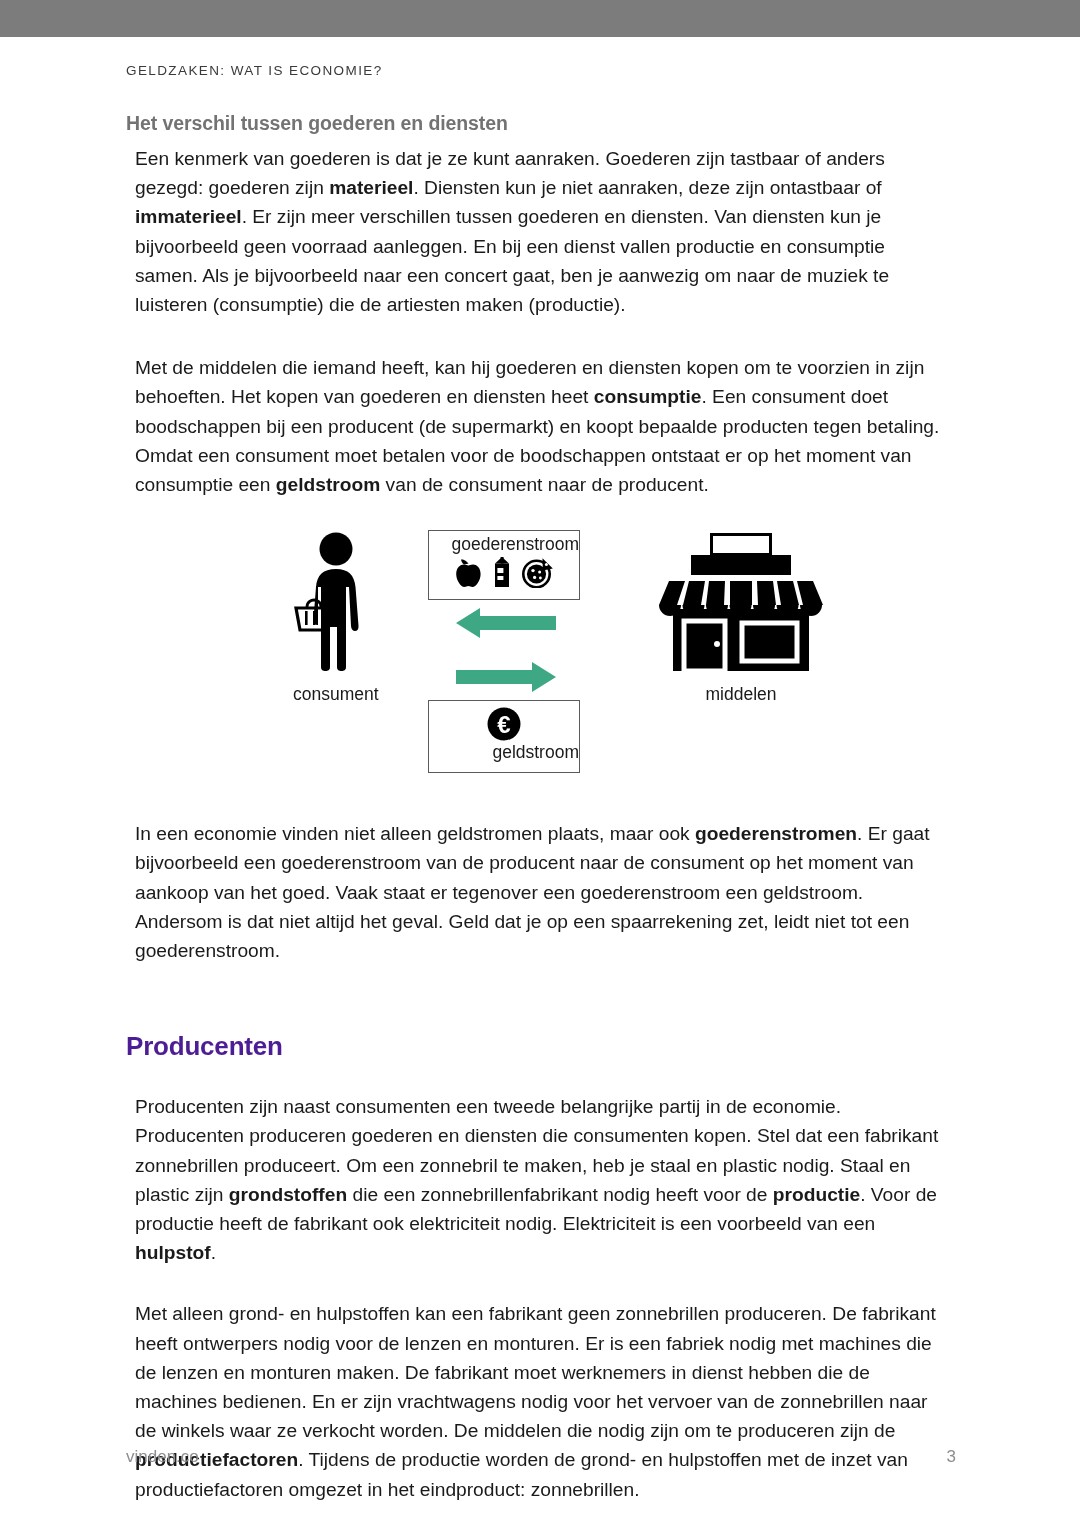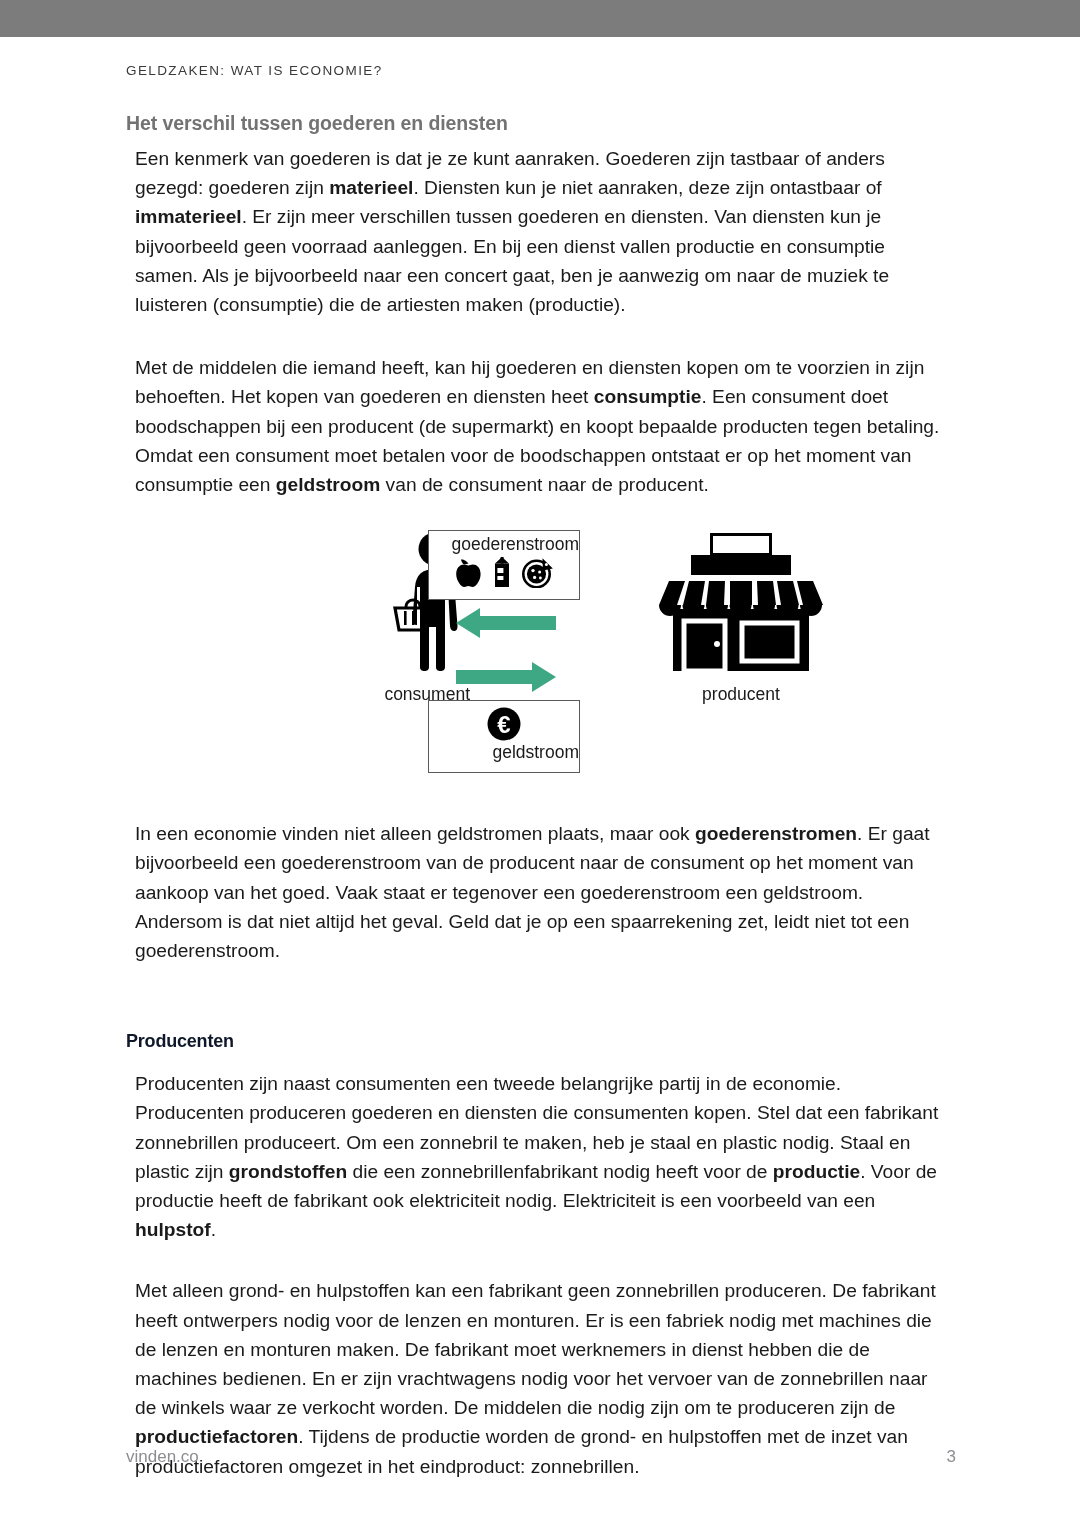--- a/index.html
+++ b/index.html
@@ -55,24 +55,24 @@
 
   h3.sub {
     font-size: 19.5px;
     font-weight: bold;
     margin: 0 0 1px 0;
     color: #737373;
     letter-spacing: -0.1px;
   }
 
   h2.section {
-    font-size: 18px;
+    font-size: 26px;
     font-weight: bold;
-    margin: 0 0 17px 0;
-    color: #0f172a;
+    margin: 0 0 30px 0;
+    color: #4c1d95;
     letter-spacing: -0.2px;
   }
 
   p.body {
     font-size: 19.2px;
     line-height: 29.2px;
     margin: 9px;
     color: #1a1a1a;
     text-align: left;
   }
@@ -81,24 +81,24 @@
   
   .diagram {
     position: relative;
     width: 830px;
     height: 268px;
     margin-top: 24px;
   }
 
   .dg-col-consumer {
     position: absolute;
-    left: 174px;
+    left: 167px;
     top: 8px;
     width: 170px;
-    text-align: right;
+    text-align: left;
   }
   .dg-col-producer {
     position: absolute;
     left: 510px;
     top: 8px;
     width: 210px;
     text-align: center;
   }
   .dg-label {
     font-size: 17.5px;
@@ -270,21 +270,21 @@
             <path d="M74.5 74 A11 11 0 0 0 96.5 74 Z" fill="#000"></path>
             <path d="M98 74 A11 11 0 0 0 120 74 Z" fill="#000"></path>
             <path d="M121.5 74 A11 11 0 0 0 143.5 74 Z" fill="#000"></path>
             <path d="M145 74 A11 11 0 0 0 167 74 Z" fill="#000"></path>
           </g>
           <rect x="18" y="78" width="136" height="62" fill="#000"></rect>
           <path d="M29 90 L70 90 L70 140 L29 140 Z" fill="#000" stroke="#fff" stroke-width="5"></path>
           <circle cx="62" cy="113" r="3" fill="#fff"></circle>
           <rect x="87" y="92" width="55" height="38" fill="#000" stroke="#fff" stroke-width="5"></rect>
         </svg>
-        <div class="dg-label">producent</div>
+        <div class="dg-label">middelen</div>
       </div>
     </div>
 
     <div class="block" style="margin-top:28px;">
       <p class="body"><span>In een economie vinden niet alleen geldstromen plaats, maar ook </span><b>goederenstromen</b><span>. Er gaat bijvoorbeeld een goederenstroom van de producent naar de consument op het moment van aankoop van het goed. Vaak staat er tegenover een goederenstroom een geldstroom. Andersom is dat niet altijd het geval. Geld dat je op een spaarrekening zet, leidt niet tot een goederenstroom.</span></p>
     </div>
 
     <div class="block" style="margin-top:66px;">
       <h2 class="section">Producenten</h2>
       <p class="body"><span>Producenten zijn naast consumenten een tweede belangrijke partij in de economie. Producenten produceren goederen en diensten die consumenten kopen. Stel dat een fabrikant zonnebrillen produceert. Om een zonnebril te maken, heb je staal en plastic nodig. Staal en plastic zijn </span><b>grondstoffen</b><span> die een zonnebrillenfabrikant nodig heeft voor de </span><b>productie</b><span>. Voor de productie heeft de fabrikant ook elektriciteit nodig. Elektriciteit is een voorbeeld van een </span><b>hulpstof</b><span>.</span></p>

